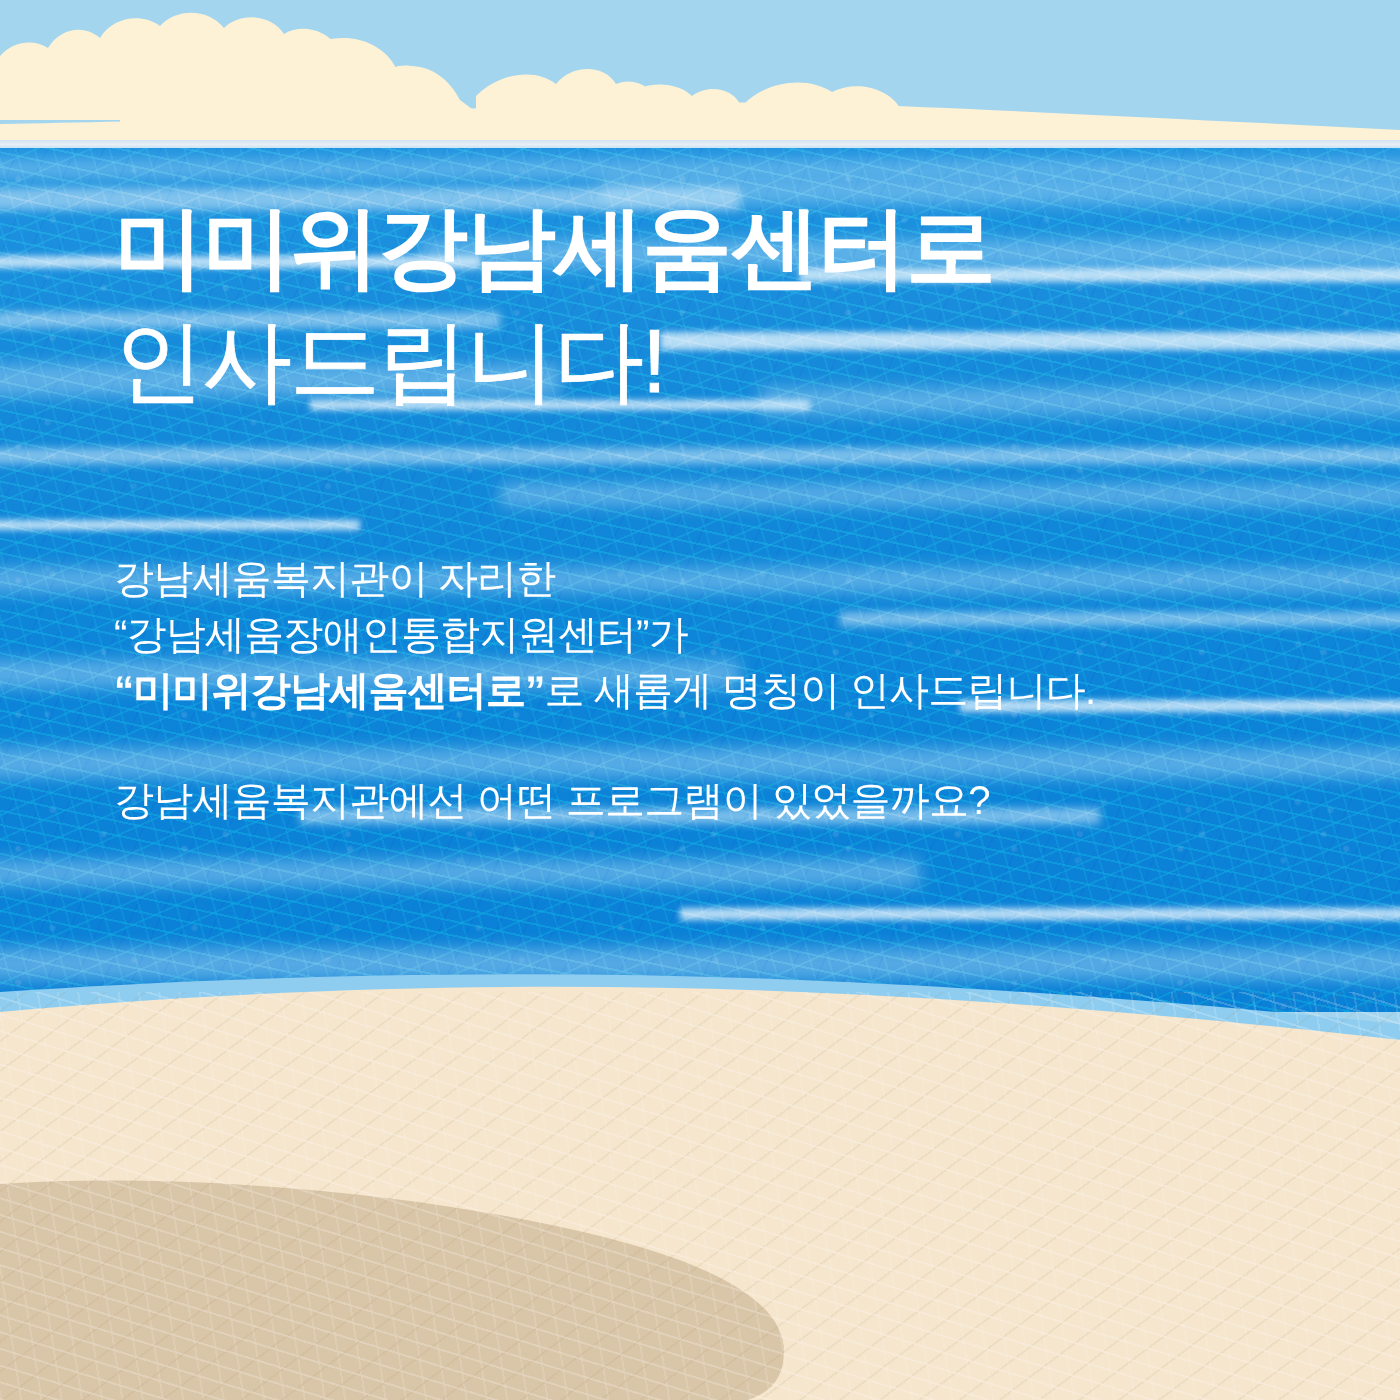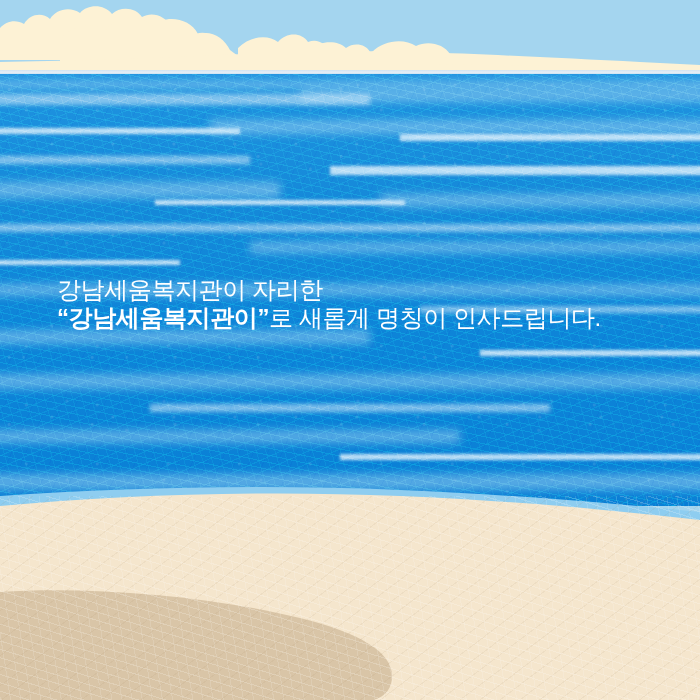--- a/index.html
+++ b/index.html
@@ -53,21 +53,21 @@
       repeating-linear-gradient(-37deg, rgba(160,130,95,.30) 0 1px, transparent 1px 12px),
       repeating-linear-gradient(81deg, rgba(255,255,255,.45) 0 1px, transparent 1px 10px);}
 
   
   .title{position:absolute;left:57px;top:96px;width:620px;color:#ffffff;letter-spacing:-1px;}
   .title .l1{font-size:45px;line-height:56px;font-weight:700;display:block;white-space:nowrap;}
   .title .l2{font-size:45px;line-height:58px;font-weight:300;display:block;white-space:nowrap;
     -webkit-text-stroke:0.4px #ffffff;}
 
   .body{position:absolute;left:57px;top:276px;width:620px;color:#ffffff;}
-  .body p{margin:0;font-size:24px;line-height:28px;font-weight:400;letter-spacing:-.4px;white-space:nowrap;}
+  .body p{margin:0;font-size:20px;line-height:28px;font-weight:400;letter-spacing:-.4px;white-space:nowrap;}
   .body .gap{height:27px;}
   .body .b{font-weight:700;}
 </style>
 </head>
 <body>
 
 <div id="card">
 
   <div class="sky"></div>
   <svg class="clouds" viewBox="0 0 700 76" preserveAspectRatio="none">
@@ -124,20 +124,26 @@
     <path fill="#8ecdf0" d="M0,26 C120,18 260,14 400,20 C520,25 620,34 700,42 L700,70 L0,70 Z"></path>
   </svg>
 
   <svg class="sand" viewBox="0 0 700 230" preserveAspectRatio="none">
     <path fill="#f5e6cd" d="M0,36 C120,25 260,20 400,26 C520,31 620,41 700,50 L700,230 L0,230 Z"></path>
     <path fill="#d9c5a7" d="M0,122 C90,116 210,126 300,148 C360,163 392,182 392,206
       C392,218 386,226 374,230 L0,230 Z"></path>
   </svg>
   <div class="sand-tex"></div>
 
+  <div class="title">
+    <span class="l1">미미위강남세움센터로</span>
+    <span class="l2">인사드립니다!</span>
+  </div>
 
   <div class="body">
     <p>강남세움복지관이 자리한</p>
-    <p><span class="b">“강남세움복지관이”</span><span>로 새롭게 명칭이 인사드립니다.</span></p>
+    <p>“강남세움장애인통합지원센터”가</p>
+    <p><span class="b">“미미위강남세움센터로”</span><span>로 새롭게 명칭이 인사드립니다.</span></p>
     <div class="gap"></div>
+    <p>강남세움복지관에선 어떤 프로그램이 있었을까요?</p>
   </div>
 
 </div>
 
 </body></html>

